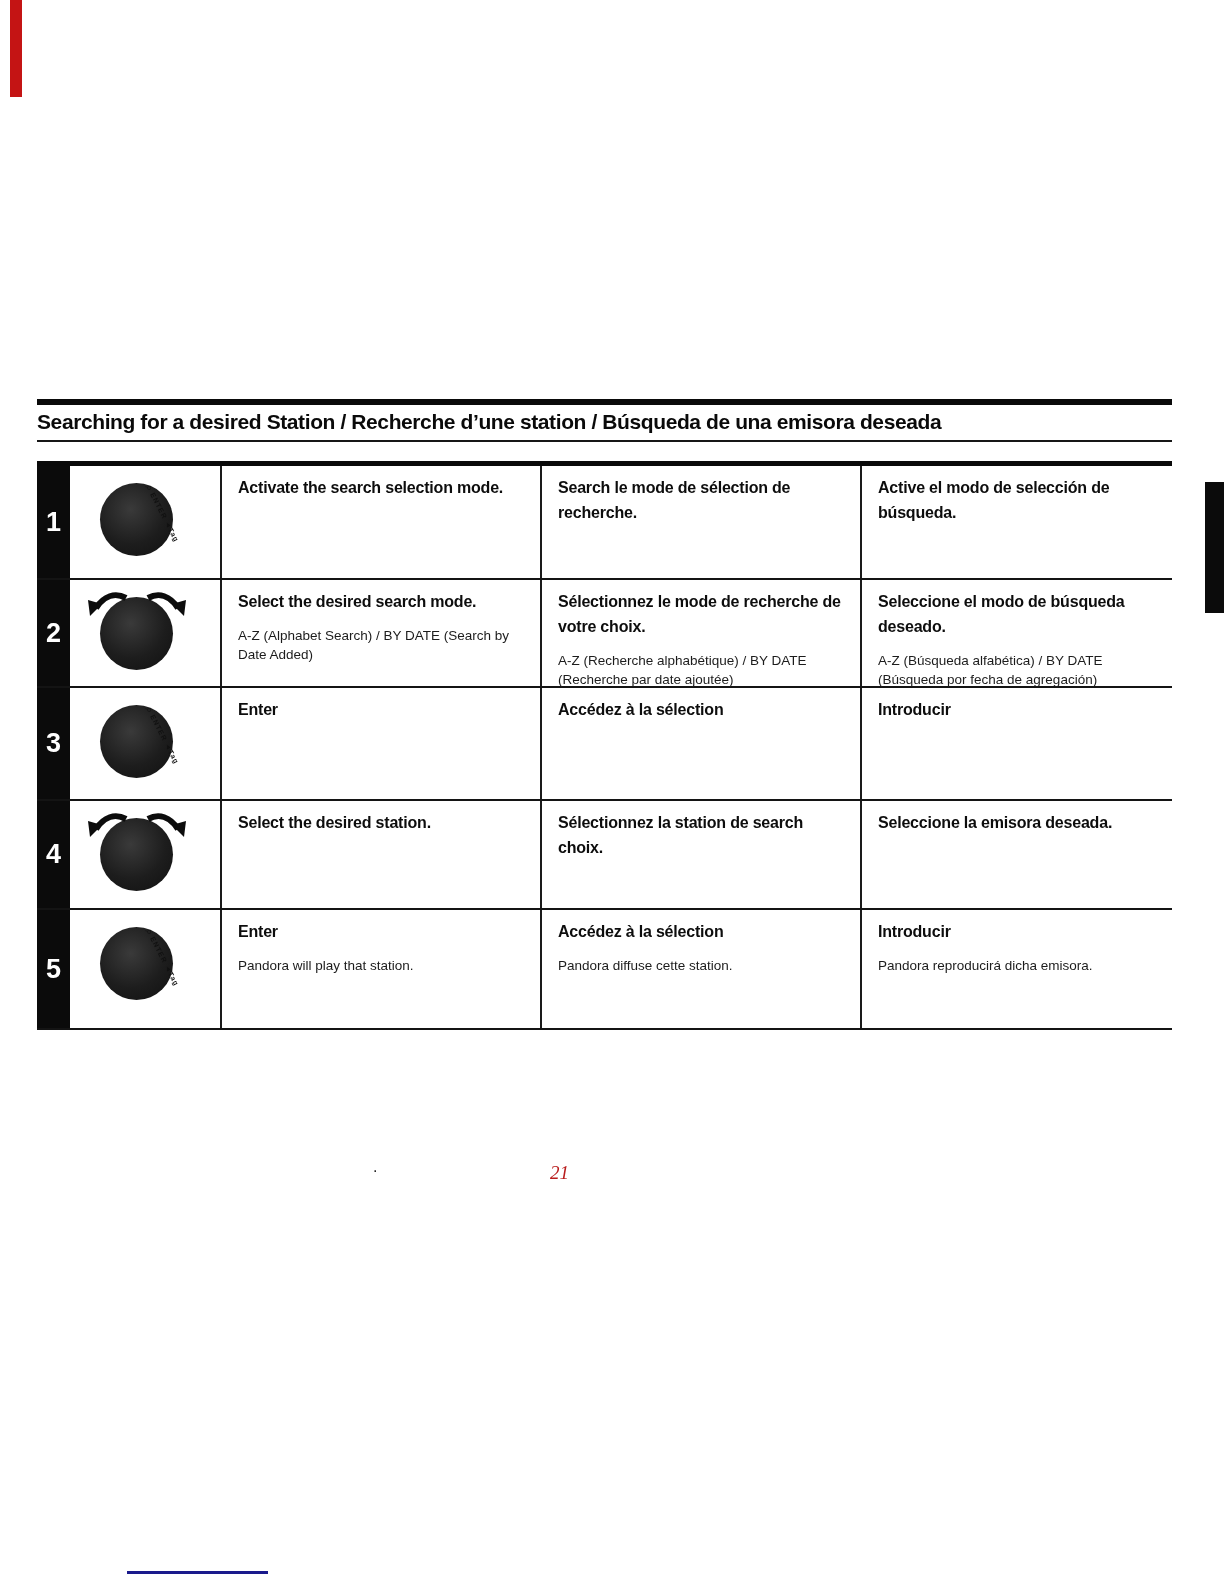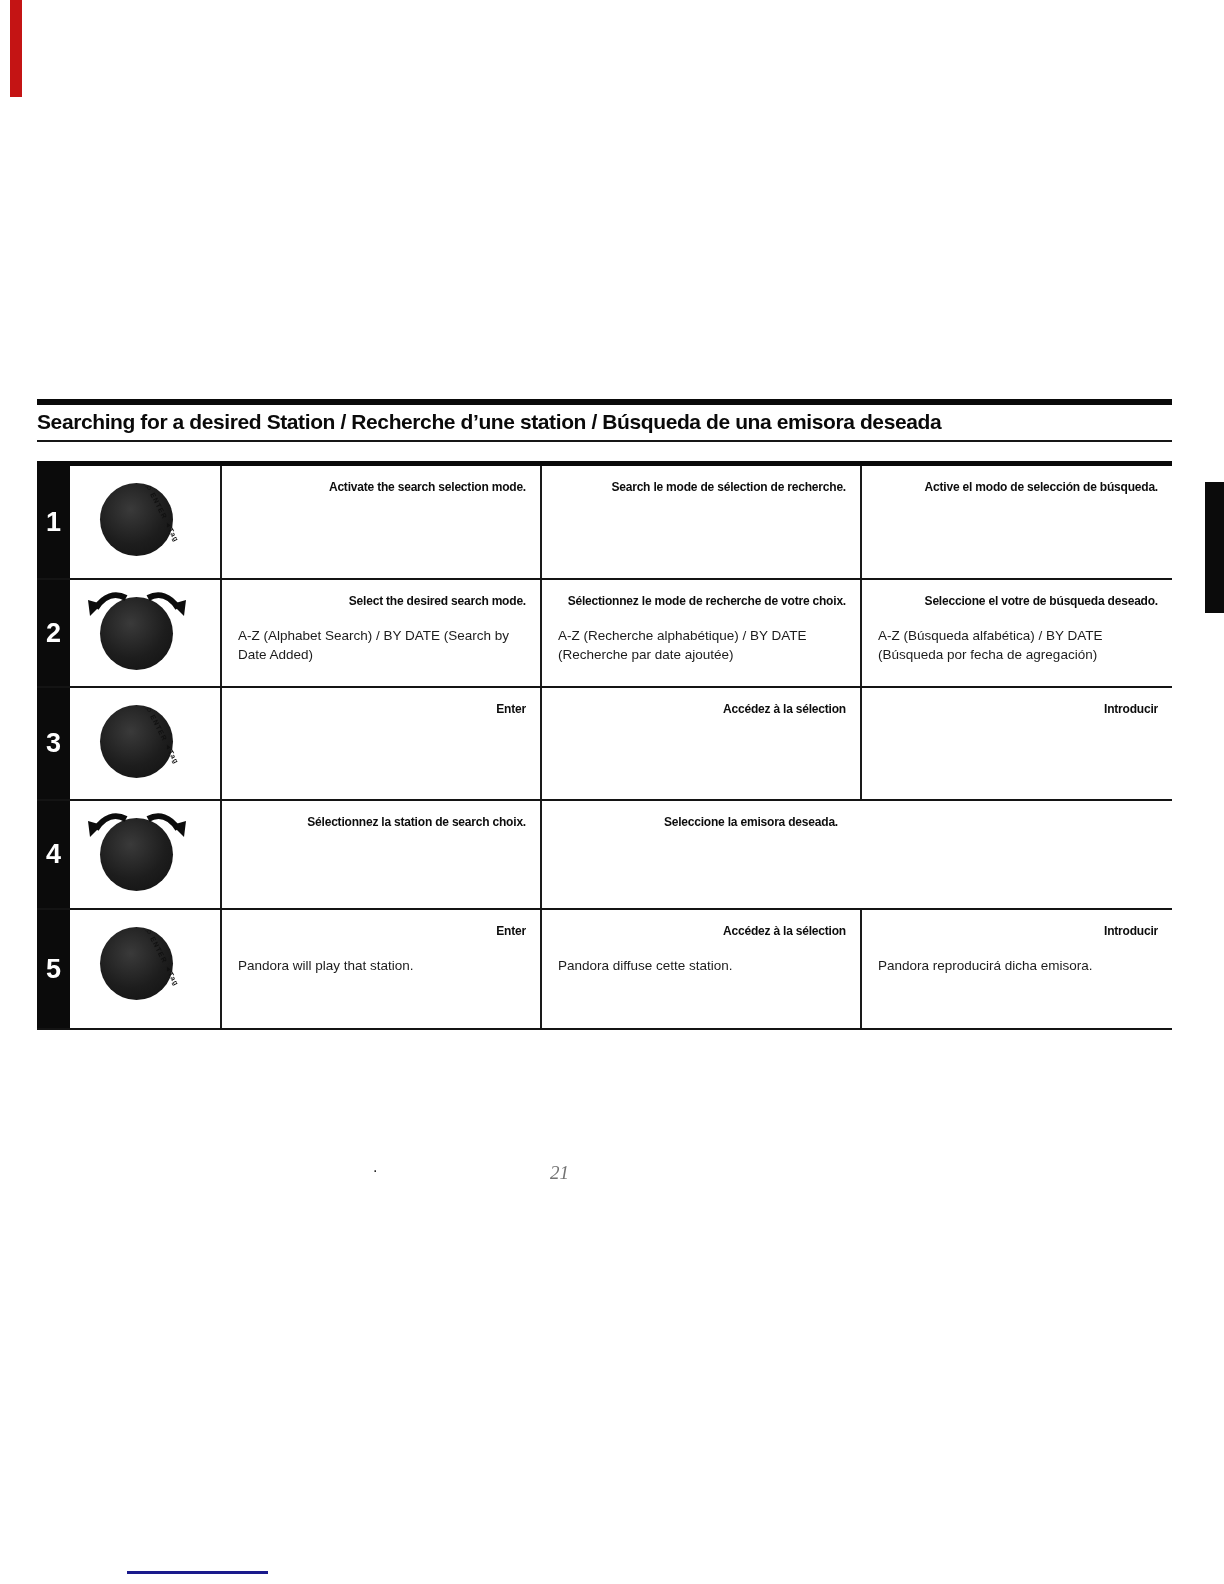--- a/index.html
+++ b/index.html
@@ -21,36 +21,36 @@
   .row{display:flex;border-bottom:2px solid #141414;box-sizing:border-box;}
   .r1{height:114px}.r2{height:108px}.r3{height:113px}.r4{height:109px}.r5{height:120px}
   .cell{box-sizing:border-box;}
   .cell-num{width:33px;background:#0b0b0b;color:#fff;display:flex;align-items:center;justify-content:center;
             font-size:27px;font-weight:bold;}
   .cell-knob{width:150px;position:relative;}
   .cell-lang{padding:9px 14px 0 16px;}
   .cell-en{width:320px;border-left:2px solid #1a1a1a;}
   .cell-fr{width:320px;border-left:2px solid #1a1a1a;}
   .cell-es{width:312px;border-left:2px solid #1a1a1a;}
-  .hdr{font-size:12px;line-height:25px;font-weight:bold;letter-spacing:-0.2px;color:#0d0d0d;text-align:right;}
+  .hdr{font-size:16px;line-height:25px;font-weight:bold;letter-spacing:-0.2px;color:#0d0d0d;}
   .note{font-size:13.5px;line-height:19px;margin-top:12px;color:#1c1c1c;}
   .note:empty{display:none;}
 
   
   .knob-circle{position:absolute;left:30px;top:17px;width:73px;height:73px;border-radius:50%;
                background:radial-gradient(circle at 42% 36%, #3a3a3a 0%, #1d1d1d 55%, #101010 100%);}
   .knob-label{position:absolute;left:84px;top:16px;transform:rotate(63deg);transform-origin:0 0;
               white-space:nowrap;font-size:7px;letter-spacing:1px;color:#111;font-weight:bold;}
   .knob-label .mag{font-size:11px;letter-spacing:0;font-weight:normal;vertical-align:-1px;}
   .rotate-arrows{position:absolute;left:12px;top:4px;}
 
   
   .stray-dot{position:absolute;left:373px;top:1158px;font-size:16px;color:#222;}
   .page-number{position:absolute;left:0;top:1162px;width:1119px;text-align:center;
-               font-family:"Liberation Serif", serif;font-style:italic;font-size:19px;color:#737373;}
+               font-family:"Liberation Serif", serif;font-style:italic;font-size:19px;color:#b91c1c;}
   .blue-line{position:absolute;left:127px;top:1571px;width:141px;height:3px;background:#1a1a8c;}
 </style>
 </head>
 <body>
 
 <div class="page">
 
   <div class="red-edge"></div>
   <div class="side-tab"></div>
 
@@ -97,21 +97,21 @@
       </div>
       <div class="cell cell-lang cell-en">
         <div class="hdr">Select the desired search mode.</div>
         <div class="note">A-Z (Alphabet Search) / BY DATE (Search by Date Added)</div>
       </div>
       <div class="cell cell-lang cell-fr">
         <div class="hdr">Sélectionnez le mode de recherche de votre choix.</div>
         <div class="note">A-Z (Recherche alphabétique) / BY DATE (Recherche par date ajoutée)</div>
       </div>
       <div class="cell cell-lang cell-es">
-        <div class="hdr">Seleccione el votre de búsqueda deseado.</div>
+        <div class="hdr">Seleccione el modo de búsqueda deseado.</div>
         <div class="note">A-Z (Búsqueda alfabética) / BY DATE (Búsqueda por fecha de agregación)</div>
       </div>
     </div>
 
     <div class="row r3">
       <div class="cell cell-num">3</div>
       <div class="cell cell-knob">
         <div class="knob-circle"></div>
         <div class="knob-label">
           <span class="mag">⌕</span>
@@ -136,20 +136,24 @@
     <div class="row r4">
       <div class="cell cell-num">4</div>
       <div class="cell cell-knob">
         <div class="knob-circle"></div>
         <svg class="rotate-arrows" width="112" height="44" viewBox="0 0 112 44">
           <path d="M44,14 C33,8 22,12 14,24" fill="none" stroke="#0c0c0c" stroke-width="6"></path>
           <polygon points="20,20 8,32 6,16" fill="#0c0c0c"></polygon>
           <path d="M66,14 C77,8 88,12 96,24" fill="none" stroke="#0c0c0c" stroke-width="6"></path>
           <polygon points="90,20 102,32 104,16" fill="#0c0c0c"></polygon>
         </svg>
+      </div>
+      <div class="cell cell-lang cell-en">
+        <div class="hdr">Select the desired station.</div>
+
       </div>
       <div class="cell cell-lang cell-fr">
         <div class="hdr">Sélectionnez la station de search choix.</div>
 
       </div>
       <div class="cell cell-lang cell-es">
         <div class="hdr">Seleccione la emisora deseada.</div>
 
       </div>
     </div>

